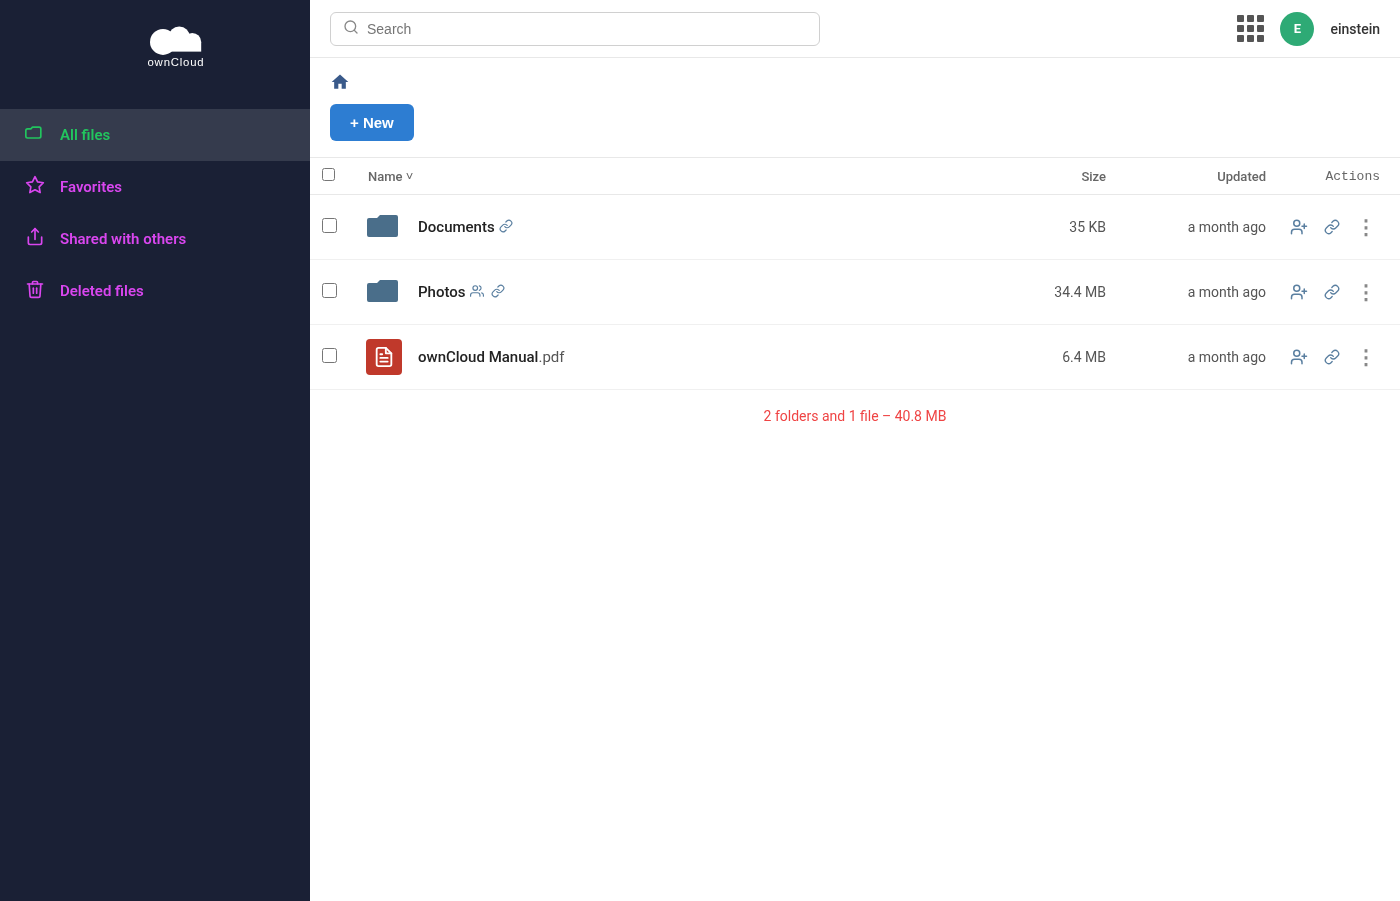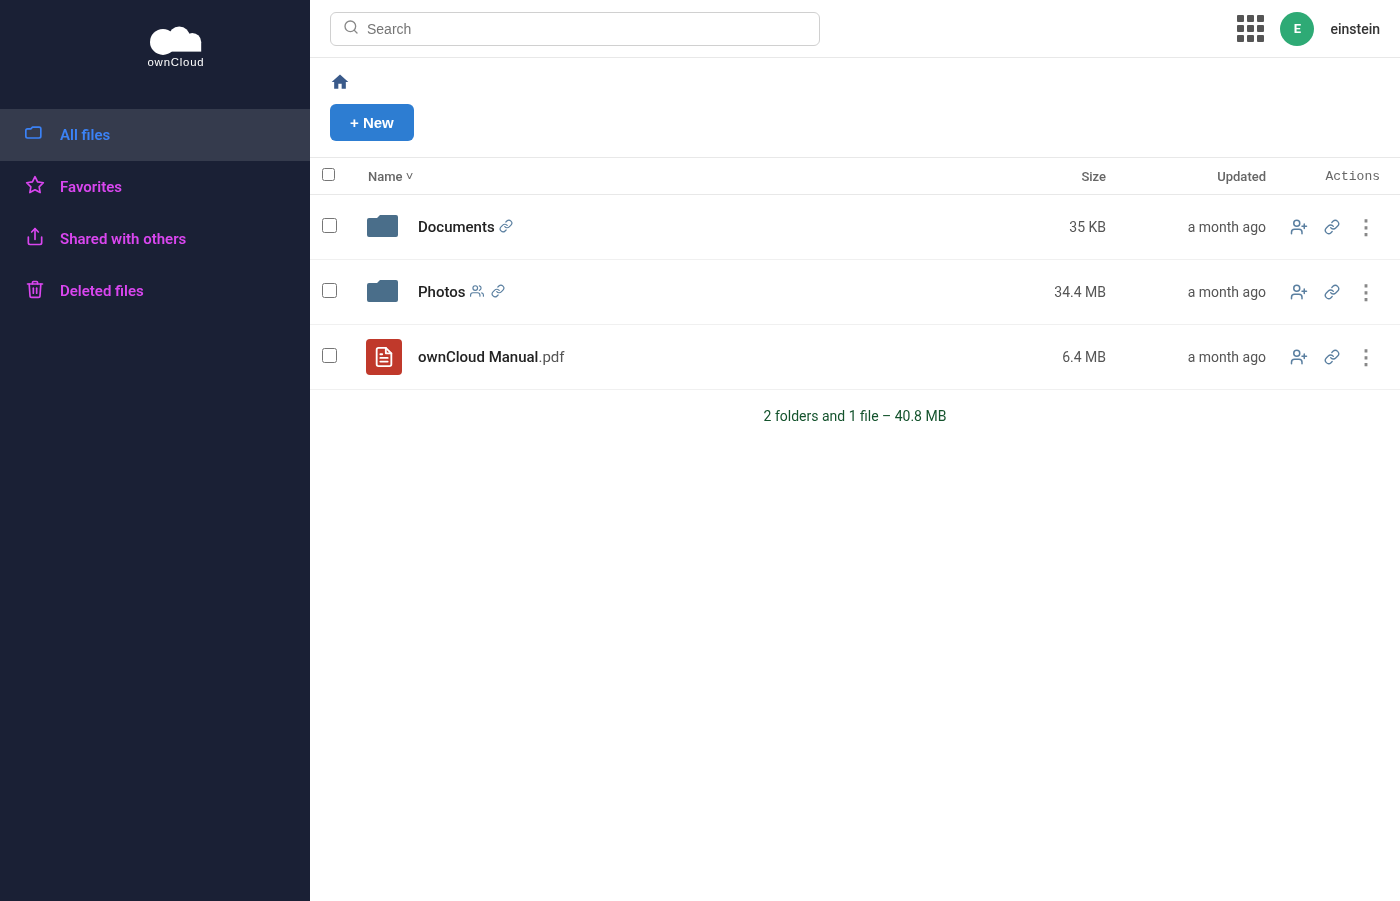--- a/index.html
+++ b/index.html
@@ -28,21 +28,21 @@
       display: flex;
       align-items: center;
       padding: 14px 24px;
       cursor: pointer;
       font-size: 15px;
       font-weight: 600;
       color: #d946ef;
       gap: 14px;
       border-radius: 0;
     }
-    .nav-item.active { background: rgba(255,255,255,0.12); color: #3b82f6; }
+    .nav-item.active { background: rgba(255,255,255,0.12); color: #22c55e; }
     .nav-icon { font-size: 18px; width: 22px; text-align: center; }
     #sidebar-footer {
       padding: 18px 24px;
       border-top: 1px solid rgba(255,255,255,0.1);
     }
     .storage-bar-bg {
       background: rgba(255,255,255,0.2);
       height: 4px;
       border-radius: 2px;
       margin-bottom: 8px;
@@ -199,21 +199,21 @@
     .action-btn {
       background: none; border: none; cursor: pointer; color: #5a7fa0; font-size: 16px; padding: 4px;
       display: flex; align-items: center; justify-content: center;
     }
     .more-btn { font-size: 20px; font-weight: bold; color: #888; }
 
     #file-summary {
       text-align: center;
       padding: 18px;
       font-size: 14px;
-      color: #14532d;
+      color: #ef4444;
     }
 
     
     #file-area::-webkit-scrollbar { width: 6px; }
     #file-area::-webkit-scrollbar-thumb { background: #ccc; border-radius: 3px; }
   </style>
 </head>
 <body>
 
 <div id="sidebar">

